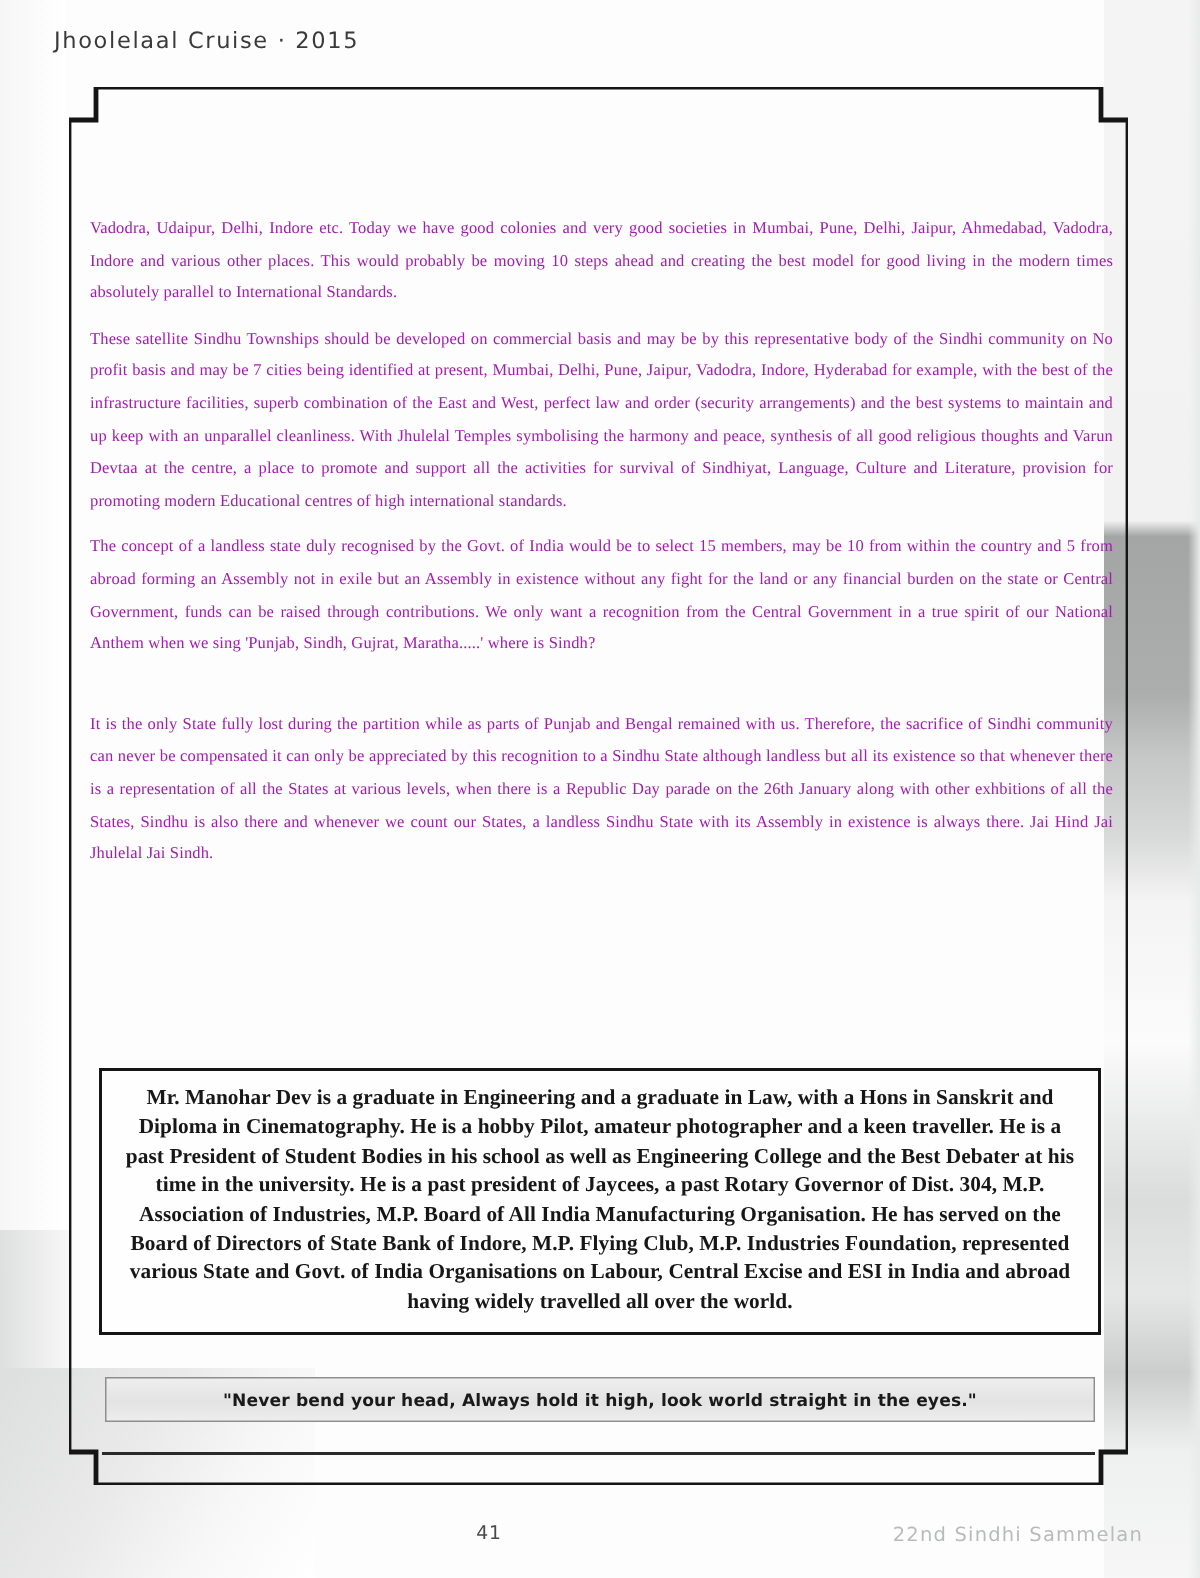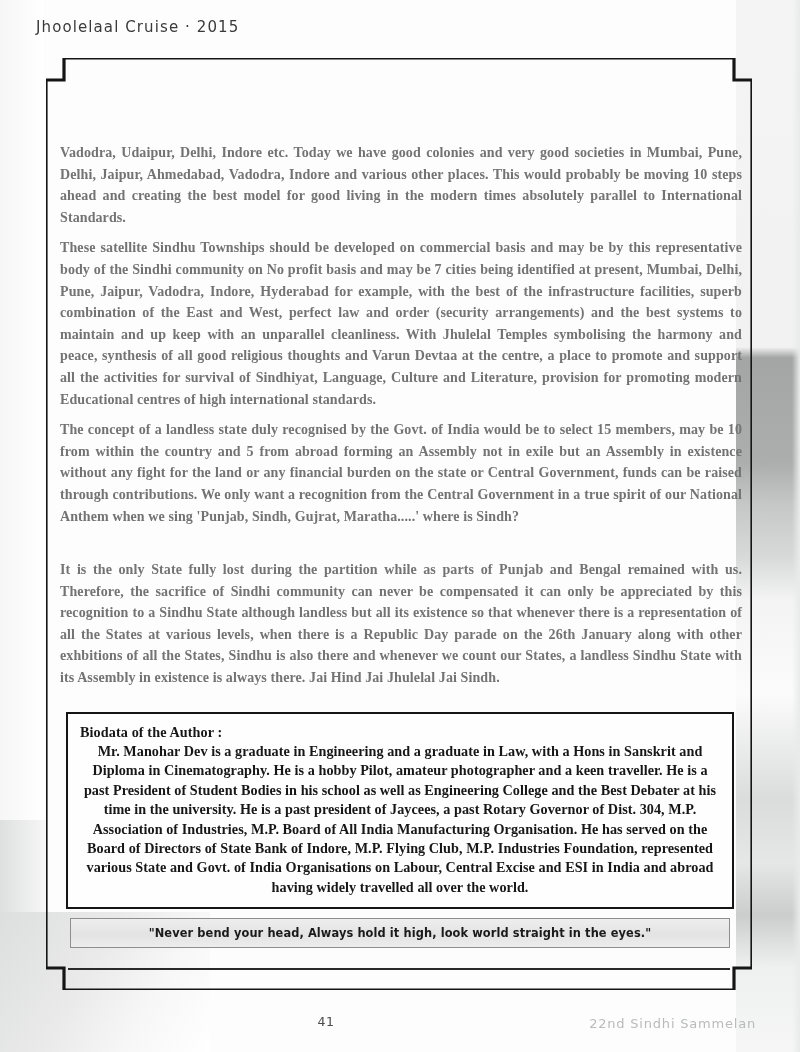--- a/index.html
+++ b/index.html
@@ -103,26 +103,26 @@
 
   
   .content {
     position: absolute;
     left: 60px;
     top: 142px;
     width: 682px;
   }
   p.body-par {
     margin: 0 0 9px 0;
-    font-size: 14px;
+    font-size: 11px;
     line-height: 21.6px;
     text-align: justify;
     text-justify: inter-word;
-    color: #737373;
-    font-weight: 700;
+    color: #a21caf;
+    font-weight: 400;
     letter-spacing: .1px;
   }
   p.body-par:last-child { margin-bottom: 0; margin-top: 32px; }
 
   
   .biodata-box {
     position: absolute;
     left: 66px;
     top: 712px;
     width: 668px;
@@ -185,21 +185,21 @@
     width: 652px;
     text-align: center;
     font-family: "DejaVu Sans", sans-serif;
     font-size: 12.5px;
     color: #4a4a4a;
     letter-spacing: .6px;
   }
   .footer-right {
     position: absolute;
     top: 1016px;
-    right: 44px;
+    right: 38px;
     font-family: "DejaVu Sans", sans-serif;
     font-size: 13px;
     color: #b9bbbb;
     letter-spacing: .8px;
   }
 </style>
 </head>
 <body>
 
 <div id="page">
@@ -231,21 +231,20 @@
   </div>
 
   <div class="content">
     <p class="body-par">Vadodra, Udaipur, Delhi, Indore etc. Today we have good colonies and very good societies in Mumbai, Pune, Delhi, Jaipur, Ahmedabad, Vadodra, Indore and various other places. This would probably be moving 10 steps ahead and creating the best model for good living in the modern times absolutely parallel to International Standards.</p>
     <p class="body-par">These satellite Sindhu Townships should be developed on commercial basis and may be by this representative body of the Sindhi community on No profit basis and may be 7 cities being identified at present, Mumbai, Delhi, Pune, Jaipur, Vadodra, Indore, Hyderabad for example, with the best of the infrastructure facilities, superb combination of the East and West, perfect law and order (security arrangements) and the best systems to maintain and up keep with an unparallel cleanliness. With Jhulelal Temples symbolising the harmony and peace, synthesis of all good religious thoughts and Varun Devtaa at the centre, a place to promote and support all the activities for survival of Sindhiyat, Language, Culture and Literature, provision for promoting modern Educational centres of high international standards.</p>
     <p class="body-par">The concept of a landless state duly recognised by the Govt. of India would be to select 15 members, may be 10 from within the country and 5 from abroad forming an Assembly not in exile but an Assembly in existence without any fight for the land or any financial burden on the state or Central Government, funds can be raised through contributions. We only want a recognition from the Central Government in a true spirit of our National Anthem when we sing 'Punjab, Sindh, Gujrat, Maratha.....' where is Sindh?</p>
     <p class="body-par">It is the only State fully lost during the partition while as parts of Punjab and Bengal remained with us. Therefore, the sacrifice of Sindhi community can never be compensated it can only be appreciated by this recognition to a Sindhu State although landless but all its existence so that whenever there is a representation of all the States at various levels, when there is a Republic Day parade on the 26th January along with other exhbitions of all the States, Sindhu is also there and whenever we count our States, a landless Sindhu State with its Assembly in existence is always there. Jai Hind Jai Jhulelal Jai Sindh.</p>
   </div>
 
   <div class="biodata-box">
-    <div class="biodata-title">Biodata of the Author :</div>
     <div class="biodata-text">Mr. Manohar Dev is a graduate in Engineering and a graduate in Law, with a Hons in Sanskrit and Diploma in Cinematography. He is a hobby Pilot, amateur photographer and a keen traveller. He is a past President of Student Bodies in his school as well as Engineering College and the Best Debater at his time in the university. He is a past president of Jaycees, a past Rotary Governor of Dist. 304, M.P. Association of Industries, M.P. Board of All India Manufacturing Organisation. He has served on the Board of Directors of State Bank of Indore, M.P. Flying Club, M.P. Industries Foundation, represented various State and Govt. of India Organisations on Labour, Central Excise and ESI in India and abroad having widely travelled all over the world.</div>
   </div>
 
   <div class="quote-bar">
     <span class="quote-text">"Never bend your head, Always hold it high, look world straight in the eyes."</span>
   </div>
 
   <div class="rule rule-a"></div>
 
   <div class="page-number">41</div>

